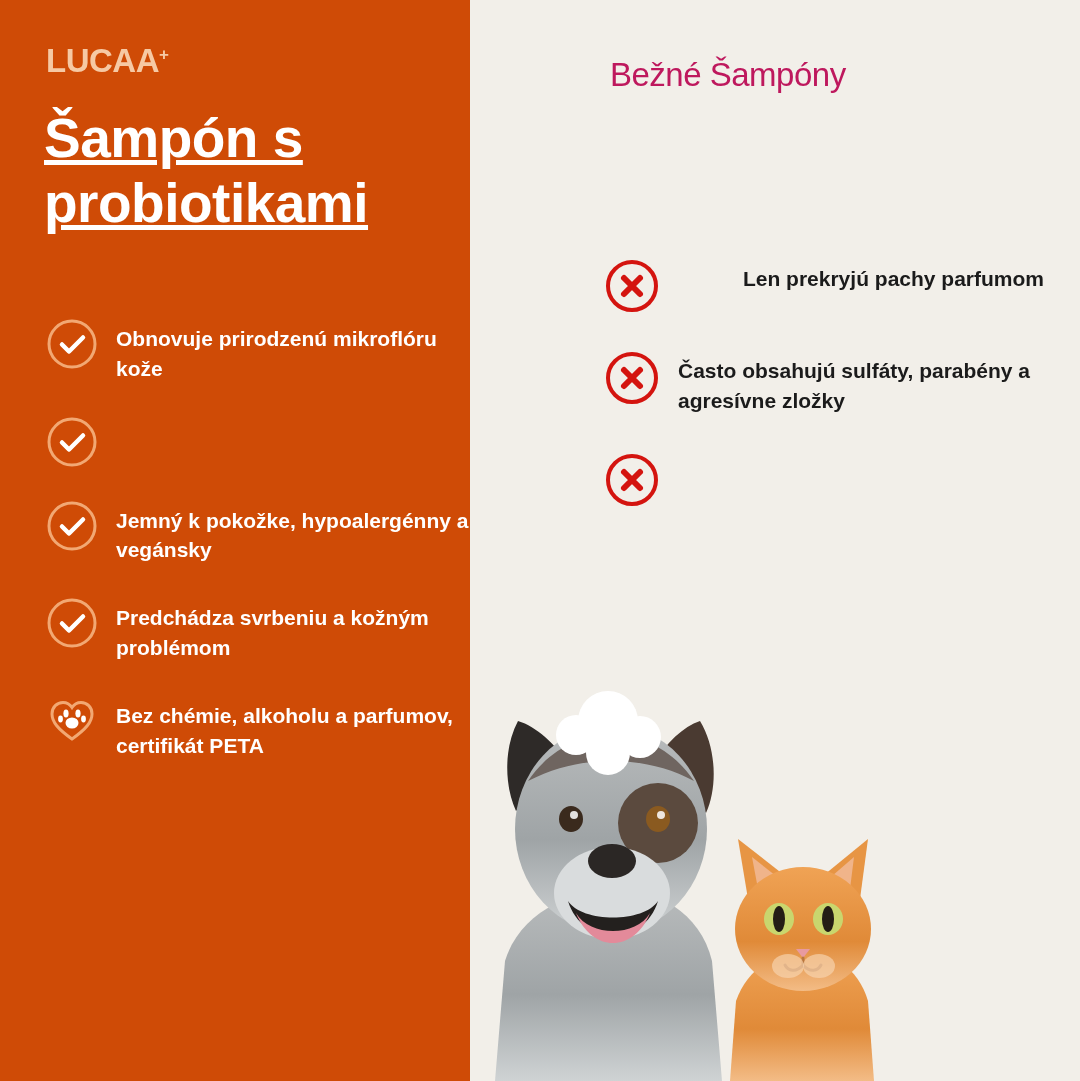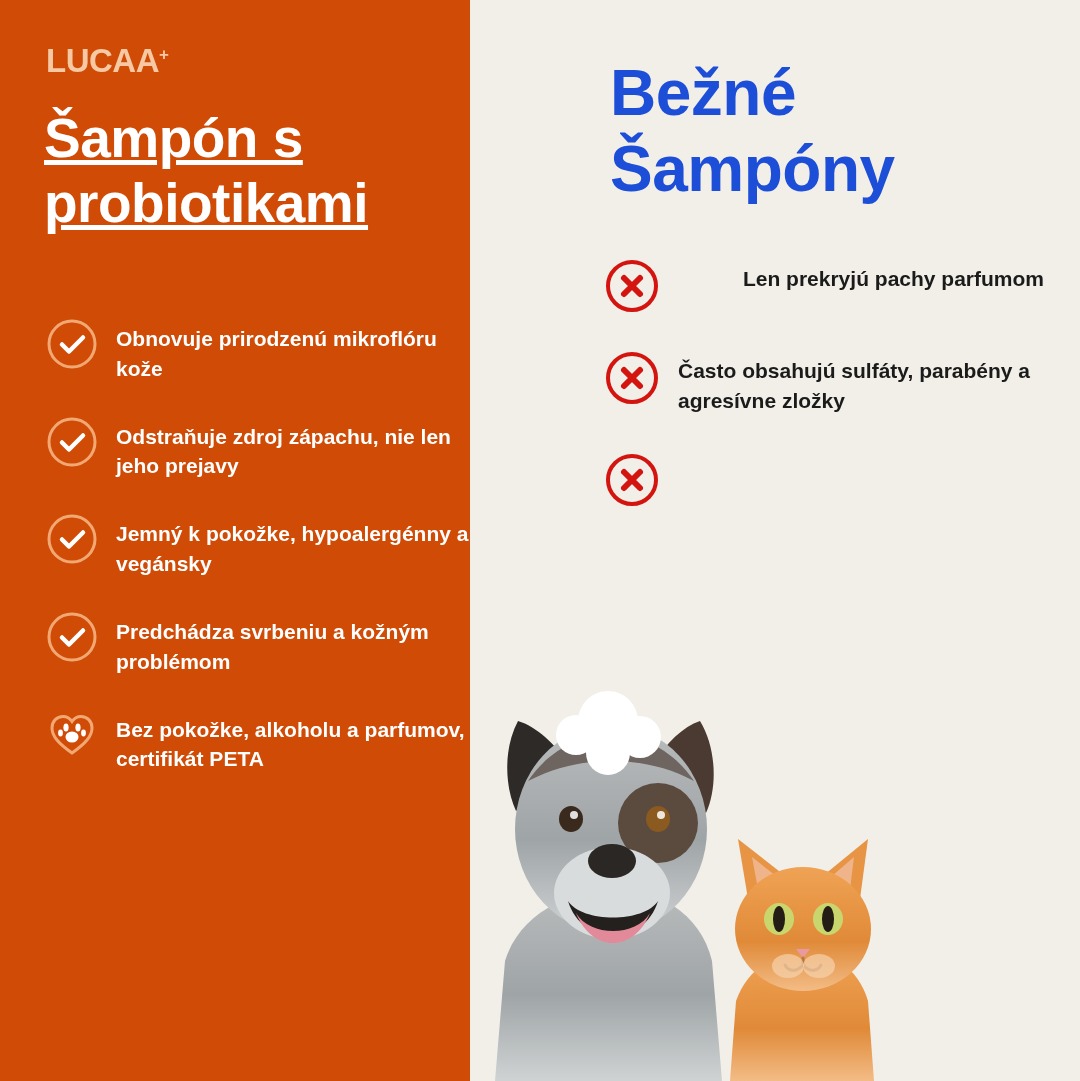--- a/index.html
+++ b/index.html
@@ -64,23 +64,23 @@
     font-weight: bold;
     line-height: 1.18;
     letter-spacing: -0.5px;
     text-decoration: underline;
   }
   .title-right {
     position: absolute;
     left: 610px;
     top: 56px;
     width: 430px;
-    color: #1d4ed8;
-    font-size: 64px;
-    font-weight: bold;
+    color: #be185d;
+    font-size: 33px;
+    font-weight: normal;
     line-height: 1.18;
     letter-spacing: -0.5px;
   }
   
   .list-left {
     position: absolute;
     left: 46px;
     top: 318px;
     width: 440px;
   }
@@ -164,21 +164,20 @@
       <span class="item-text">Obnovuje prirodzenú mikroflóru kože</span>
     </div>
 
     <div class="item">
       <span class="item-icon">
         <svg viewBox="0 0 52 52">
             <circle cx="26" cy="26" r="23" fill="none" stroke="#f2a873" stroke-width="3"></circle>
             <path d="M16 26.5 L23 33.5 L37 19.5" fill="none" stroke="#ffffff" stroke-width="4.5" stroke-linecap="round" stroke-linejoin="round"></path>
           </svg>
       </span>
-      <span class="item-text">Odstraňuje zdroj zápachu, nie len jeho prejavy</span>
     </div>
 
     <div class="item">
       <span class="item-icon">
         <svg viewBox="0 0 52 52">
             <circle cx="26" cy="26" r="23" fill="none" stroke="#f2a873" stroke-width="3"></circle>
             <path d="M16 26.5 L23 33.5 L37 19.5" fill="none" stroke="#ffffff" stroke-width="4.5" stroke-linecap="round" stroke-linejoin="round"></path>
           </svg>
       </span>
       <span class="item-text">Jemný k pokožke, hypoalergénny a vegánsky</span>
@@ -198,21 +197,21 @@
       <span class="item-icon">
         <svg viewBox="0 0 52 52">
           <path d="M26 44 C12 34 6 27 6 19 C6 12 11 7.5 17 7.5 C21 7.5 24 9.5 26 12.5 C28 9.5 31 7.5 35 7.5 C41 7.5 46 12 46 19 C46 27 40 34 26 44 Z" fill="none" stroke="#f2a873" stroke-width="3"></path>
           <ellipse cx="20" cy="18.5" rx="2.6" ry="4" fill="#ffffff"></ellipse>
           <ellipse cx="32" cy="18.5" rx="2.6" ry="4" fill="#ffffff"></ellipse>
           <ellipse cx="26" cy="28" rx="6.5" ry="5.5" fill="#ffffff"></ellipse>
           <ellipse cx="14.5" cy="24" rx="2.4" ry="3.4" fill="#ffffff"></ellipse>
           <ellipse cx="37.5" cy="24" rx="2.4" ry="3.4" fill="#ffffff"></ellipse>
         </svg>
       </span>
-      <span class="item-text">Bez pokožke, alkoholu a parfumov, certifikát PETA</span>
+      <span class="item-text">Bez chémie, alkoholu a parfumov, certifikát PETA</span>
     </div>
 
   </div>
 
   <div class="list-right">
 
     <div class="item">
       <span class="item-icon">
         <svg viewBox="0 0 56 56">
             <circle cx="28" cy="28" r="24" fill="none" stroke="#d4140f" stroke-width="4"></circle>

